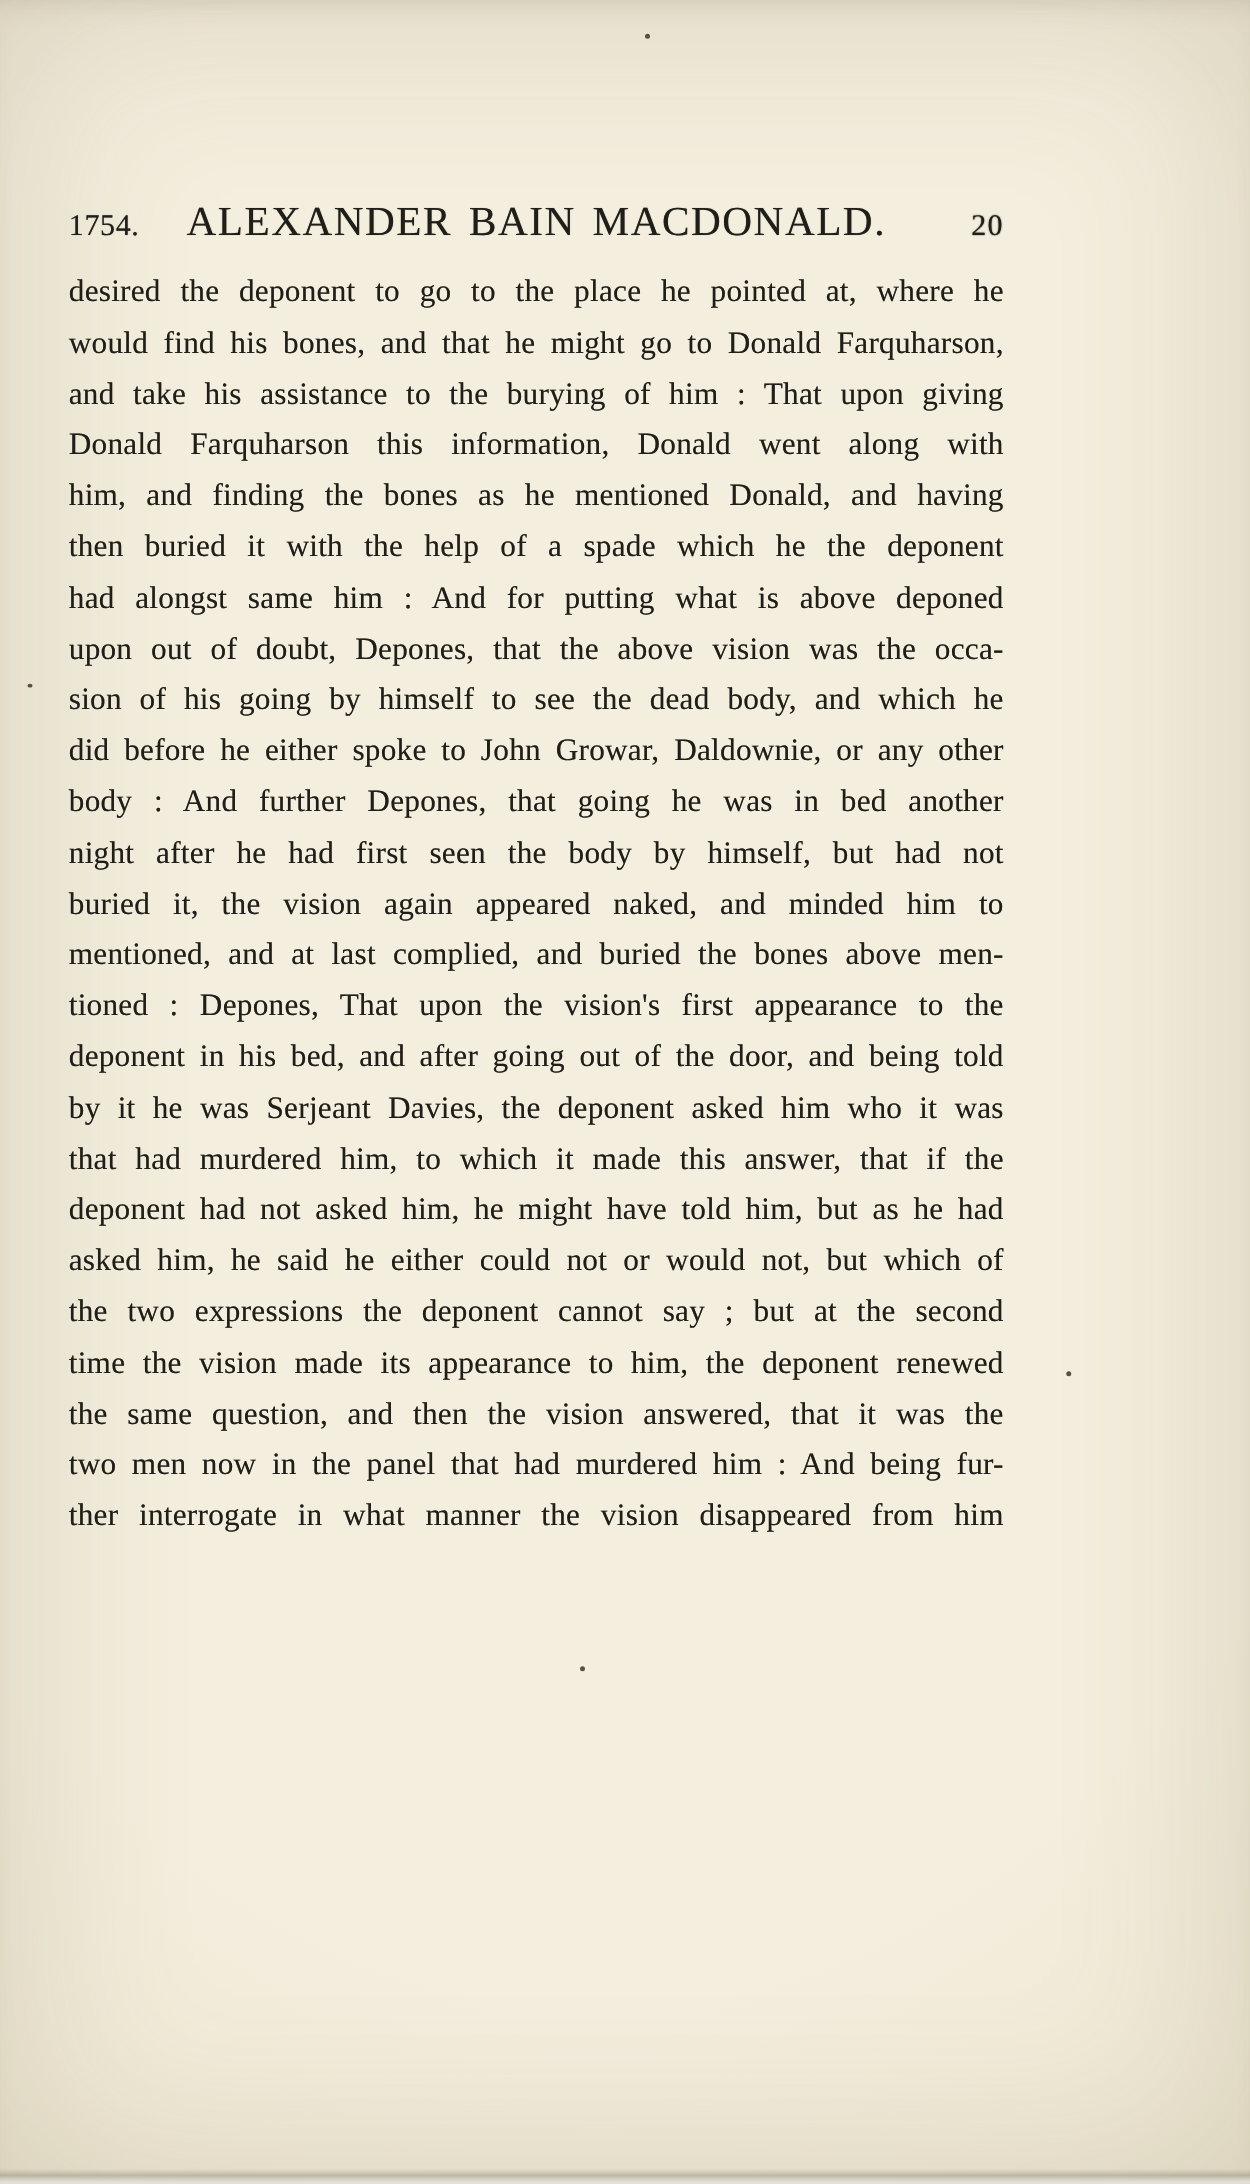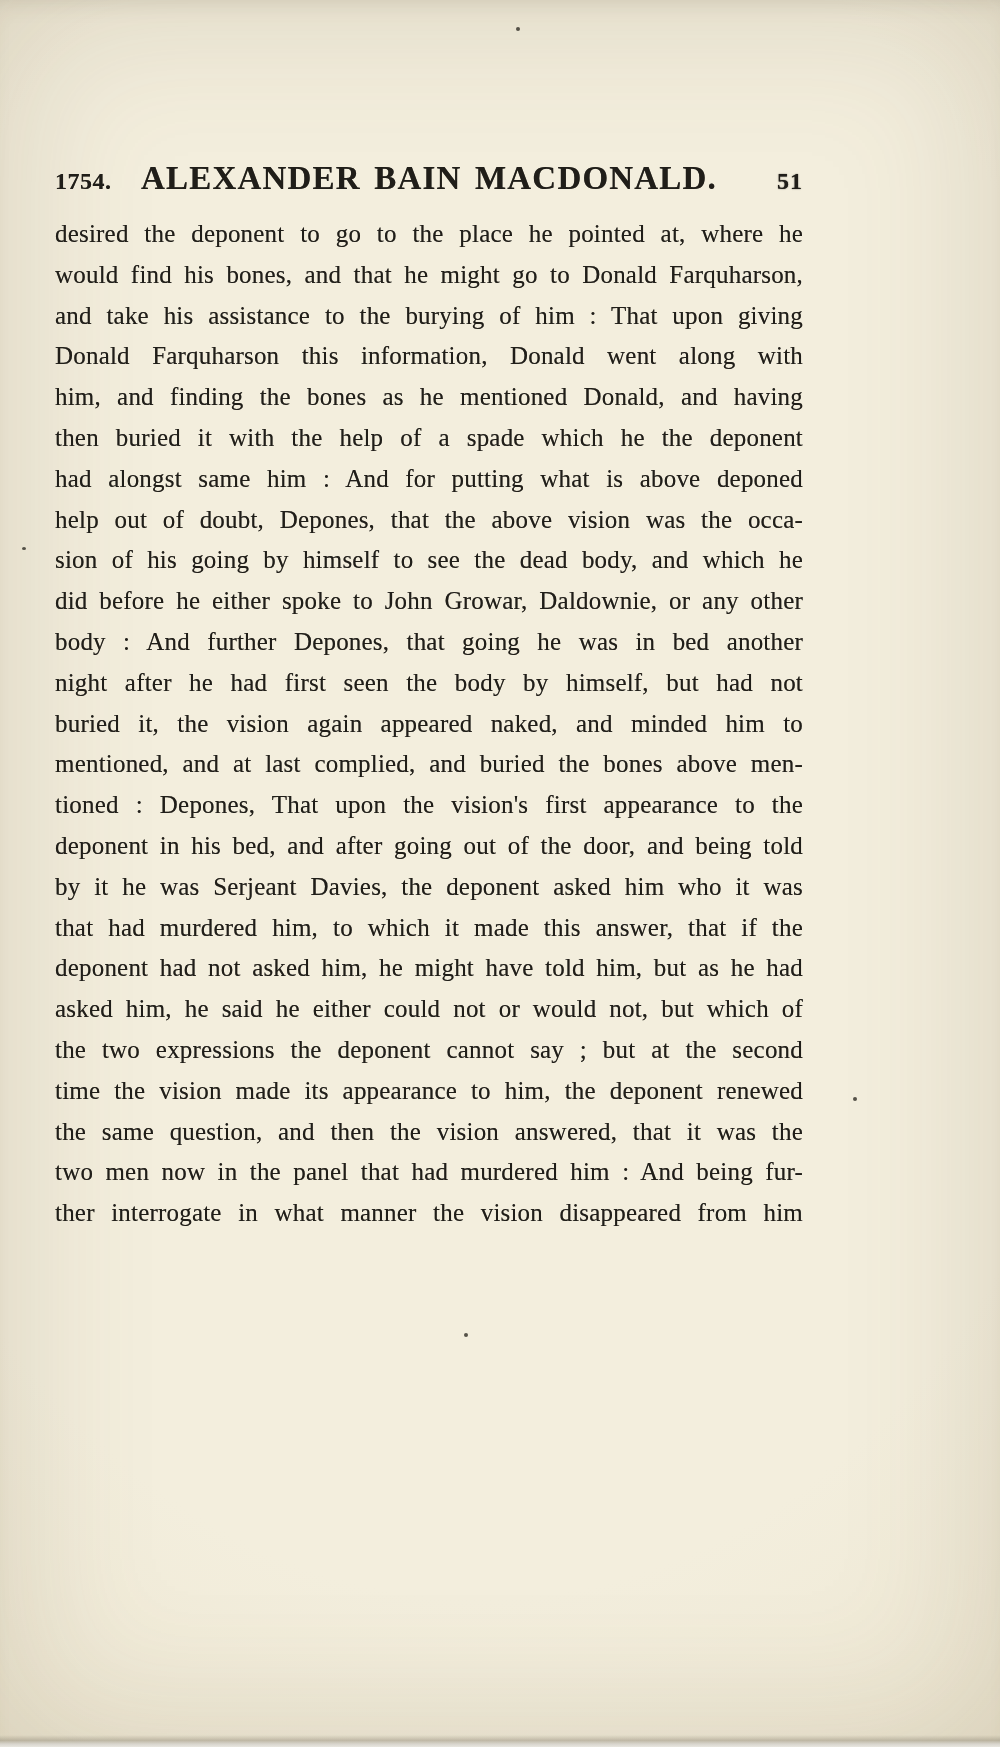--- a/index.html
+++ b/index.html
@@ -27,21 +27,21 @@
     overflow: hidden;
   }
   .running-head {
     position: absolute;
     top: 160px;
     left: 55px;
     width: 748px;
     display: grid;
     grid-template-columns: 1fr auto 1fr;
     align-items: baseline;
-    font-weight: 700;
+    font-weight: 400;
     text-shadow: 0 0 0.6px rgba(32, 30, 25, 0.65);
   }
   .head-date {
     justify-self: start;
     font-size: 24px;
     letter-spacing: 0.5px;
   }
   .head-title {
     justify-self: center;
     font-size: 33px;
@@ -92,32 +92,32 @@
   }
 </style>
 </head>
 <body>
 
 <div class="scan">
 
   <header class="running-head">
     <span class="head-date">1754.</span>
     <span class="head-title">ALEXANDER BAIN MACDONALD.</span>
-    <span class="head-page">51</span>
+    <span class="head-page">20</span>
   </header>
 
   <main class="text-block">
       <div class="text-line">desired the deponent to go to the place he pointed at, where he</div>
       <div class="text-line">would find his bones, and that he might go to Donald Farquharson,</div>
       <div class="text-line">and take his assistance to the burying of him : That upon giving</div>
       <div class="text-line">Donald Farquharson this information, Donald went along with</div>
       <div class="text-line">him, and finding the bones as he mentioned Donald, and having</div>
       <div class="text-line">then buried it with the help of a spade which he the deponent</div>
       <div class="text-line">had alongst same him : And for putting what is above deponed</div>
-      <div class="text-line">help out of doubt, Depones, that the above vision was the occa-</div>
+      <div class="text-line">upon out of doubt, Depones, that the above vision was the occa-</div>
       <div class="text-line">sion of his going by himself to see the dead body, and which he</div>
       <div class="text-line">did before he either spoke to John Growar, Daldownie, or any other</div>
       <div class="text-line">body : And further Depones, that going he was in bed another</div>
       <div class="text-line">night after he had first seen the body by himself, but had not</div>
       <div class="text-line">buried it, the vision again appeared naked, and minded him to</div>
       <div class="text-line">mentioned, and at last complied, and buried the bones above men-</div>
       <div class="text-line">tioned : Depones, That upon the vision's first appearance to the</div>
       <div class="text-line">deponent in his bed, and after going out of the door, and being told</div>
       <div class="text-line">by it he was Serjeant Davies, the deponent asked him who it was</div>
       <div class="text-line">that had murdered him, to which it made this answer, that if the</div>

